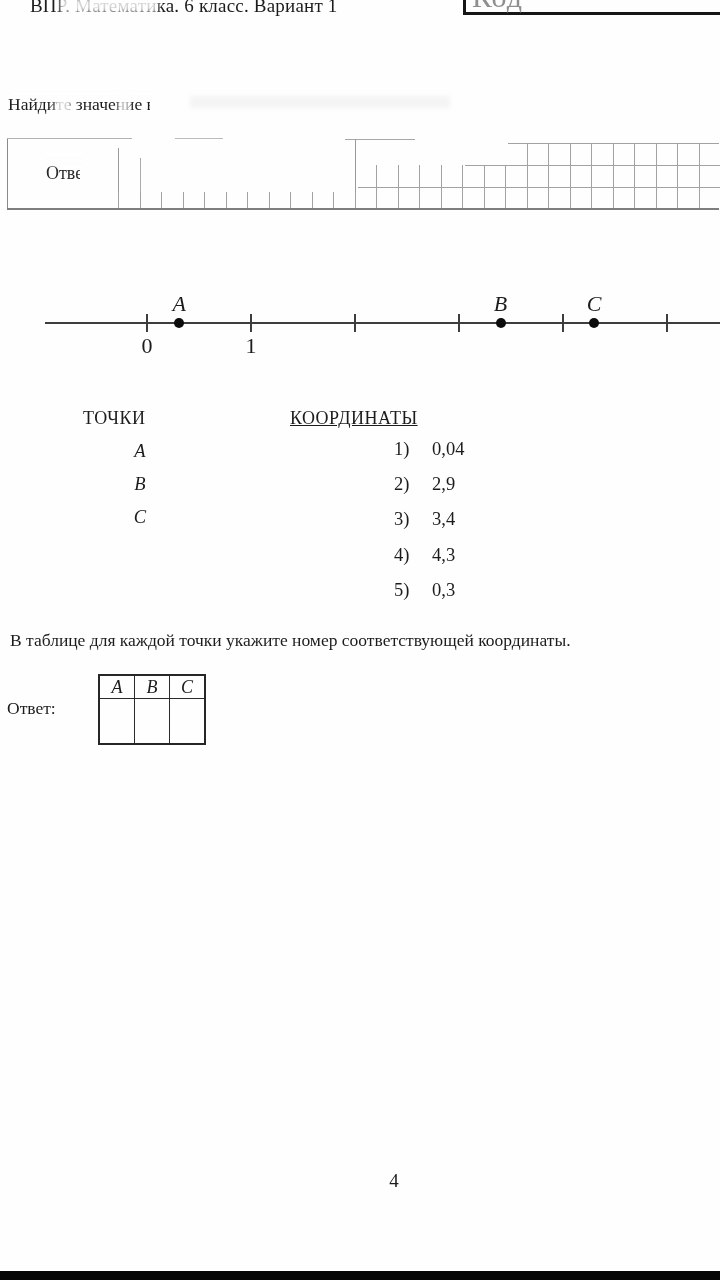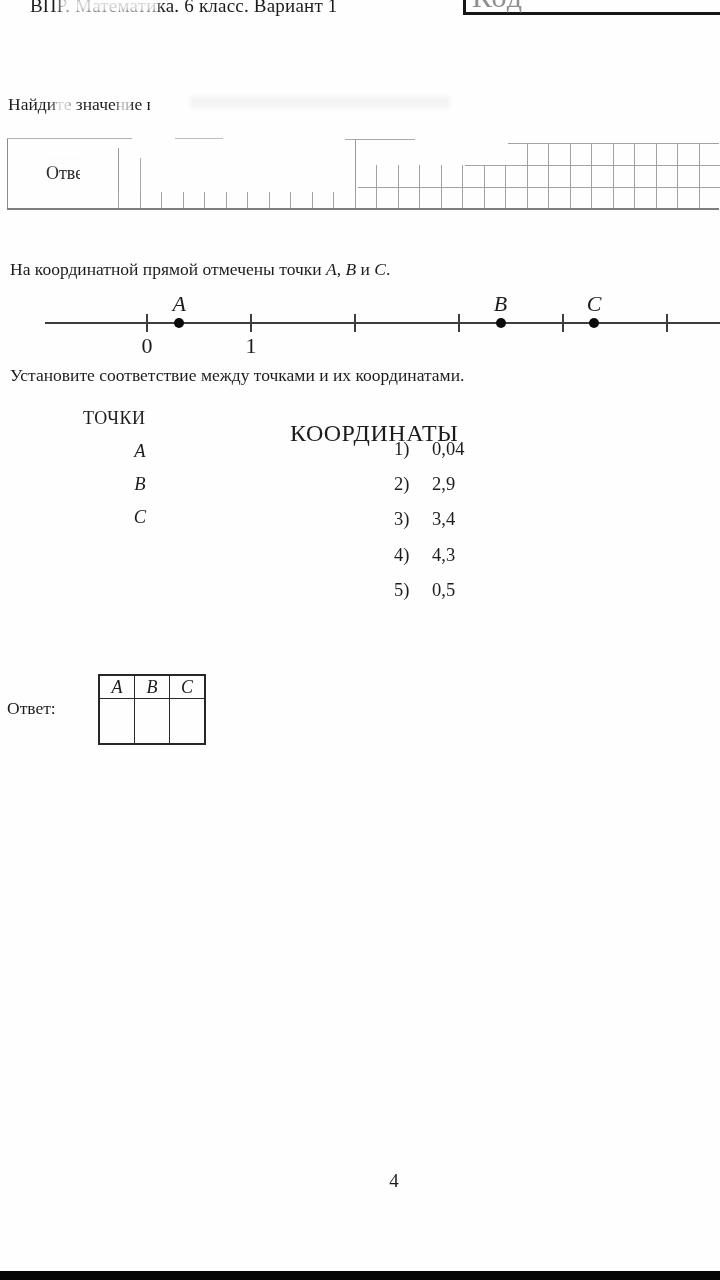--- a/index.html
+++ b/index.html
@@ -19,21 +19,21 @@
   .hl,.vl{position:absolute;background:#9e9e9e;}
   
   .smudge{position:absolute;background:#fefefe;}
   .blur{filter:blur(2px);}
   
   .task1-prompt{left:8px;top:94px;font-size:17.5px;}
   .t1-answer-label{left:46px;top:163px;font-size:18px;color:#2a2a2a;}
   .intro{left:10px;top:259px;font-size:17.5px;}
   .match-instr{left:10px;top:365px;font-size:17.5px;}
   .pts-header{left:83px;top:408px;font-size:18px;letter-spacing:.5px;}
-  .crd-header{left:290px;top:420px;font-size:24px;letter-spacing:.5px;}
+  .crd-header{left:290px;top:408px;font-size:18px;letter-spacing:.5px;text-decoration:underline;}
   .tbl-instr{left:10px;top:630px;font-size:17.5px;}
   .ans-label{left:7px;top:698px;font-size:17.5px;}
   
   .pt-item{position:absolute;left:129px;width:22px;text-align:center;
     font-size:18.5px;font-style:italic;}
   .crd-num{position:absolute;left:394px;width:26px;font-size:18.5px;}
   .crd-val{position:absolute;left:432px;font-size:18.5px;}
   
   .axis{position:absolute;background:#3d3d3d;height:1.7px;}
   .tick{position:absolute;width:1.7px;background:#3d3d3d;}
@@ -108,62 +108,61 @@
       <div class="vl" style="left: 548px; top: 143px; width: 1.2px; height: 65px; background: rgb(162, 162, 162);"></div>
       <div class="vl" style="left: 569.5px; top: 143px; width: 1.2px; height: 65px; background: rgb(162, 162, 162);"></div>
       <div class="vl" style="left: 591px; top: 143px; width: 1.2px; height: 65px; background: rgb(162, 162, 162);"></div>
       <div class="vl" style="left: 612.5px; top: 143px; width: 1.2px; height: 65px; background: rgb(162, 162, 162);"></div>
       <div class="vl" style="left: 634px; top: 143px; width: 1.2px; height: 65px; background: rgb(162, 162, 162);"></div>
       <div class="vl" style="left: 655.5px; top: 143px; width: 1.2px; height: 65px; background: rgb(162, 162, 162);"></div>
       <div class="vl" style="left: 677px; top: 143px; width: 1.2px; height: 65px; background: rgb(162, 162, 162);"></div>
       <div class="vl" style="left: 698.5px; top: 143px; width: 1.2px; height: 65px; background: rgb(162, 162, 162);"></div>
     </div>
 
-  <div class="t intro"><span>На координатной прямой отмечены точки </span><span class="it">A</span><span>, </span><span class="it">B</span><span> и </span><span class="it">C</span><span>.</span></div>
 
   <div id="numberline">
       <div class="axis" style="left: 45px; top: 322.15px; width: 675px;"></div>
       <div class="tick" style="left: 146.15px; top: 314px; height: 18px;"></div>
       <div class="tick" style="left: 250.15px; top: 314px; height: 18px;"></div>
       <div class="tick" style="left: 354.15px; top: 314px; height: 18px;"></div>
       <div class="tick" style="left: 458.15px; top: 314px; height: 18px;"></div>
       <div class="tick" style="left: 562.15px; top: 314px; height: 18px;"></div>
       <div class="tick" style="left: 666.15px; top: 314px; height: 18px;"></div>
       <div class="tick-lbl" style="left: 133px; top: 333px;">0</div>
       <div class="tick-lbl" style="left: 237px; top: 333px;">1</div>
       <div class="pt-dot" style="left: 174.24px; top: 318px;"></div>
       <div class="pt-lbl" style="left: 165.24px; top: 291px;">A</div>
       <div class="pt-dot" style="left: 495.6px; top: 318px;"></div>
       <div class="pt-lbl" style="left: 486.6px; top: 291px;">B</div>
       <div class="pt-dot" style="left: 589.2px; top: 318px;"></div>
       <div class="pt-lbl" style="left: 580.2px; top: 291px;">C</div>
     </div>
 
-  <div class="t match-instr">Установите соответствие между точками и их координатами.</div>
   <div class="t pts-header">ТОЧКИ</div>
   <div class="t crd-header">КООРДИНАТЫ</div>
 
   <div id="points-list">
       <div class="pt-item" style="top: 441px;">A</div>
       <div class="pt-item" style="top: 474px;">B</div>
       <div class="pt-item" style="top: 507px;">C</div>
     </div>
   <div id="coords-list">
       <div class="crd-num" style="top: 439px;">1)</div>
       <div class="crd-val" style="top: 439px;">0,04</div>
       <div class="crd-num" style="top: 474.2px;">2)</div>
       <div class="crd-val" style="top: 474.2px;">2,9</div>
       <div class="crd-num" style="top: 509.4px;">3)</div>
       <div class="crd-val" style="top: 509.4px; text-align: right;">3,4</div>
       <div class="crd-num" style="top: 544.6px;">4)</div>
       <div class="crd-val" style="top: 544.6px; font-family: Liberation Serif, serif;">4,3</div>
       <div class="crd-num" style="top: 579.8px;">5)</div>
-      <div class="crd-val" style="top: 579.8px;">0,5</div>
+      <div class="crd-val" style="top: 579.8px;">0,3</div>
     </div>
 
+  <div class="t tbl-instr">В таблице для каждой точки укажите номер соответствующей координаты.</div>
   <div class="t ans-label">Ответ:</div>
 
   <table class="answer-table">
     <tbody>
         <tr class="hrow" id="at-head">
           <td>A</td>
           <td>B</td>
           <td>C</td>
         </tr>
     <tr class="brow" id="at-body">

